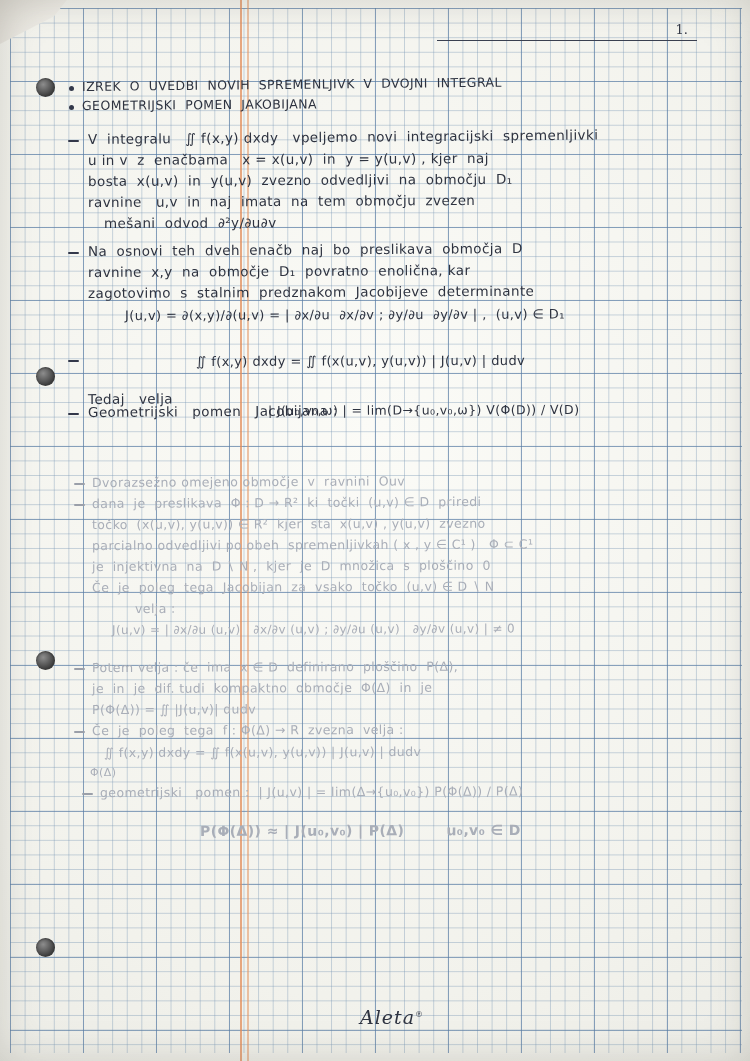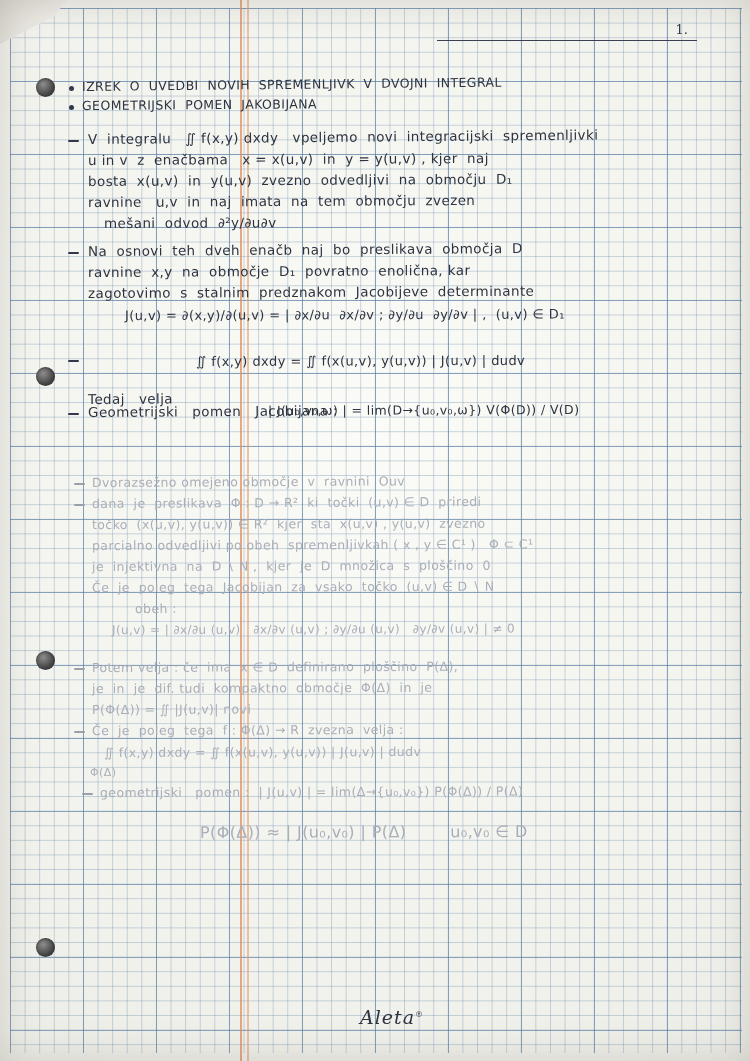--- a/index.html
+++ b/index.html
@@ -159,36 +159,36 @@
     <div class="dash faint" style="left:74px;top:483px;"></div>
     <div class="hw vfaint" style="left:92px;top:475px;font-size:12.5px;transform:rotate(-.3deg);">Dvorazsežno omejeno območje  v  ravnini  Ouv</div>
 
     <div class="dash faint" style="left:74px;top:504px;"></div>
     <div class="hw vfaint" style="left:92px;top:496px;font-size:12.5px;transform:rotate(-.3deg);">dana  je  preslikava  Φ : D → R²  ki  točki  (u,v) ∈ D  priredi</div>
 
     <div class="hw vfaint" style="left:92px;top:517px;font-size:12.5px;transform:rotate(-.2deg);">točko  (x(u,v), y(u,v)) ∈ R²  kjer  sta  x(u,v) , y(u,v)  zvezno</div>
     <div class="hw vfaint" style="left:92px;top:538px;font-size:12.5px;transform:rotate(-.2deg);">parcialno odvedljivi po obeh  spremenljivkah ( x , y ∈ C¹ )   Φ ⊂ C¹</div>
     <div class="hw vfaint" style="left:92px;top:559px;font-size:12.5px;transform:rotate(-.2deg);">je  injektivna  na  D ∖ N ,  kjer  je  D  množica  s  ploščino  0</div>
     <div class="hw vfaint" style="left:92px;top:580px;font-size:12.5px;transform:rotate(-.2deg);">Če  je  poleg  tega  Jacobijan  za  vsako  točko  (u,v) ∈ D ∖ N</div>
-    <div class="hw vfaint" style="left:135px;top:601px;font-size:12.5px;transform:rotate(-.2deg);">obeh :</div>
+    <div class="hw vfaint" style="left:135px;top:601px;font-size:12.5px;transform:rotate(-.2deg);">velja :</div>
     <div class="hw vfaint" style="left:112px;top:623px;font-size:12px;transform:rotate(-.2deg);">J(u,v) = | ∂x/∂u (u,v)   ∂x/∂v (u,v) ; ∂y/∂u (u,v)   ∂y/∂v (u,v) | ≠ 0</div>
 
     <div class="dash faint" style="left:74px;top:668px;"></div>
     <div class="hw vfaint" style="left:92px;top:660px;font-size:12.5px;transform:rotate(-.2deg);">Potem velja : če  ima  x ∈ D  definirano  ploščino  P(Δ),</div>
     <div class="hw vfaint" style="left:92px;top:681px;font-size:12.5px;transform:rotate(-.2deg);">je  in  je  dif. tudi  kompaktno  območje  Φ(Δ)  in  je</div>
-    <div class="hw vfaint" style="left:92px;top:702px;font-size:12.5px;transform:rotate(-.2deg);">P(Φ(Δ)) = ∬ |J(u,v)| novi</div>
+    <div class="hw vfaint" style="left:92px;top:702px;font-size:12.5px;transform:rotate(-.2deg);">P(Φ(Δ)) = ∬ |J(u,v)| dudv</div>
 
     <div class="dash faint" style="left:74px;top:731px;"></div>
     <div class="hw vfaint" style="left:92px;top:723px;font-size:12.5px;transform:rotate(-.2deg);">Če  je  poleg  tega  f : Φ(Δ) → R  zvezna  velja :</div>
     <div class="hw vfaint" style="left:104px;top:745px;font-size:12.5px;transform:rotate(-.2deg);">∬ f(x,y) dxdy = ∬ f(x(u,v), y(u,v)) | J(u,v) | dudv</div>
     <div class="hw vfaint" style="left:90px;top:766px;font-size:11px;">Φ(Δ)</div>
 
     <div class="dash faint" style="left:82px;top:793px;"></div>
     <div class="hw vfaint" style="left:100px;top:785px;font-size:12.5px;transform:rotate(-.2deg);">geometrijski   pomen :  | J(u,v) | = lim(Δ→{u₀,v₀}) P(Φ(Δ)) / P(Δ)</div>
-    <div class="hw vfaint" style="left:200px;top:823px;font-size:16px;transform:rotate(-.2deg);">P(Φ(Δ)) ≈ | J(u₀,v₀) | P(Δ)        u₀,v₀ ∈ D</div>
+    <div class="hw vfaint" style="left:200px;top:823px;font-size:14px;transform:rotate(-.2deg);font-weight:bold;">P(Φ(Δ)) ≈ | J(u₀,v₀) | P(Δ)        u₀,v₀ ∈ D</div>
 
     <div class="brand">
       <span>Aleta</span><sup>®</sup>
     </div>
   </div>
 
   <div class="edge-shadow"></div>
 </div>
 
 </body></html>

